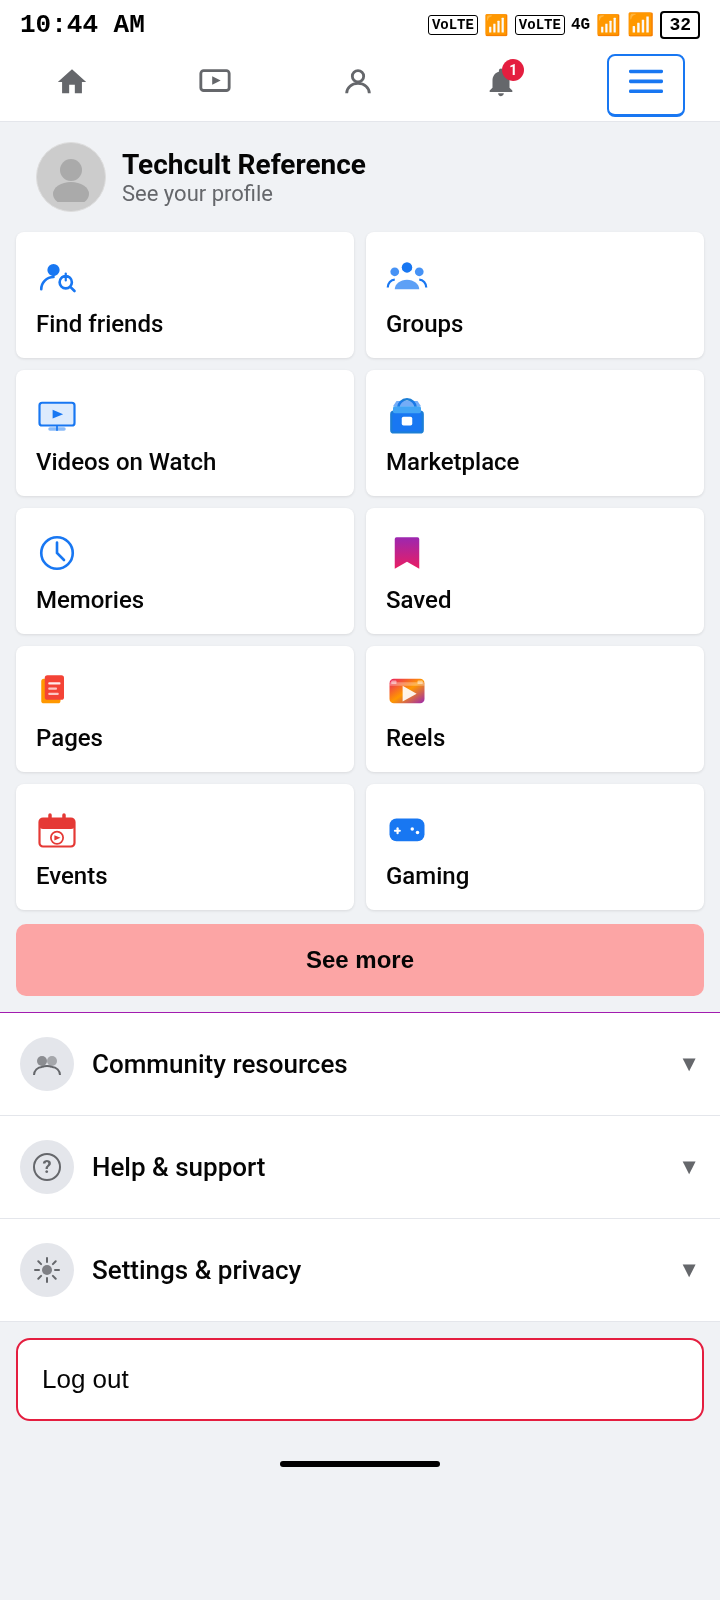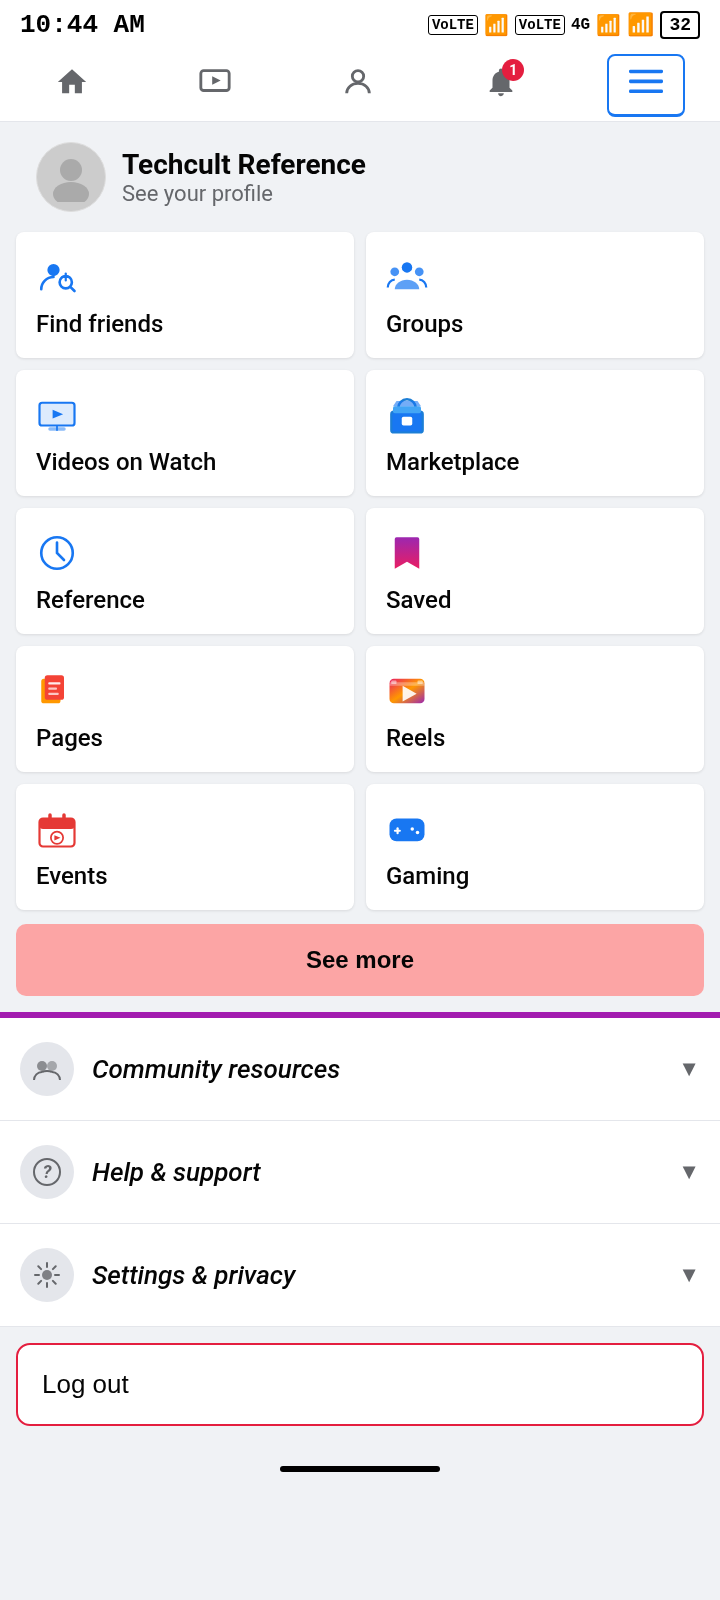--- a/index.html
+++ b/index.html
@@ -152,22 +152,21 @@
       font-weight: 600;
       color: #050505;
       cursor: pointer;
       width: calc(100% - 32px);
       text-align: center;
     }
 
     
     .accordion-section {
       background: #eab308;
-      border-top: 6px solid #a21caf;
-      font-style: italic;
+      border-top: 1px solid #a21caf;
     }
     .accordion-item {
       background: #fff;
       margin: 0;
       padding: 24px 20px;
       display: flex;
       align-items: center;
       gap: 18px;
       cursor: pointer;
       border-bottom: 1px solid #e4e6eb;
@@ -352,21 +351,21 @@
       <path d="M8 14 l4-6 h24 l4 6" fill="#1877f2" opacity="0.6"></path>
     </svg>
     <span class="grid-item-label">Marketplace</span>
   </div>
 
   <div class="grid-item">
     <svg class="svg-icon" viewBox="0 0 48 48" fill="none">
       <circle cx="24" cy="24" r="18" fill="none" stroke="#1877f2" stroke-width="3"></circle>
       <polyline points="24,12 24,24 32,32" stroke="#1877f2" stroke-width="3" stroke-linecap="round" fill="none"></polyline>
     </svg>
-    <span class="grid-item-label">Reference</span>
+    <span class="grid-item-label">Memories</span>
   </div>
 
   <div class="grid-item">
     <svg class="svg-icon" viewBox="0 0 48 48" fill="none">
       <defs>
         <linearGradient id="savedGrad" x1="0" y1="0" x2="0" y2="1">
           <stop offset="0%" stop-color="#9c27b0"></stop>
           <stop offset="100%" stop-color="#e91e63"></stop>
         </linearGradient>
       </defs>

